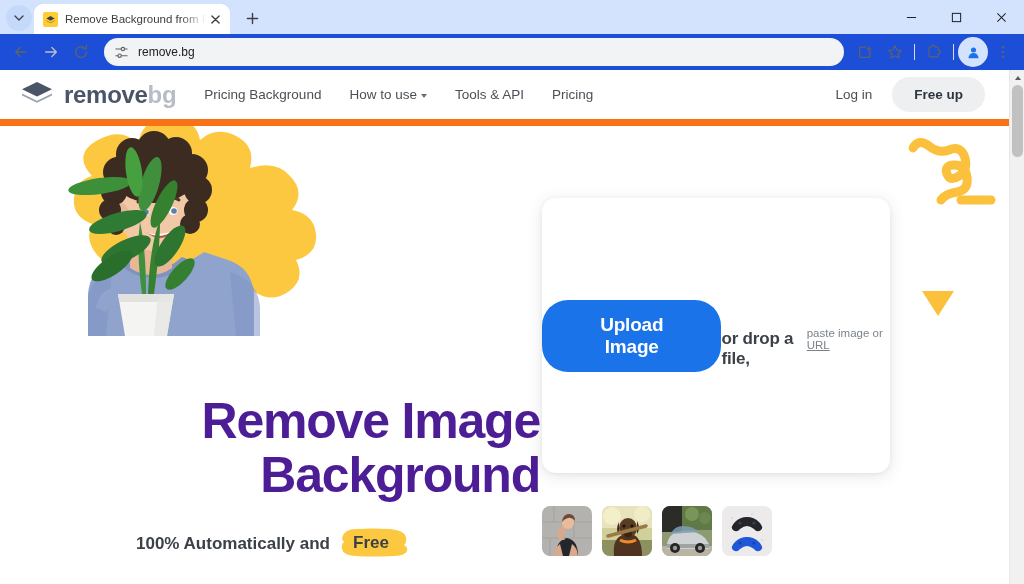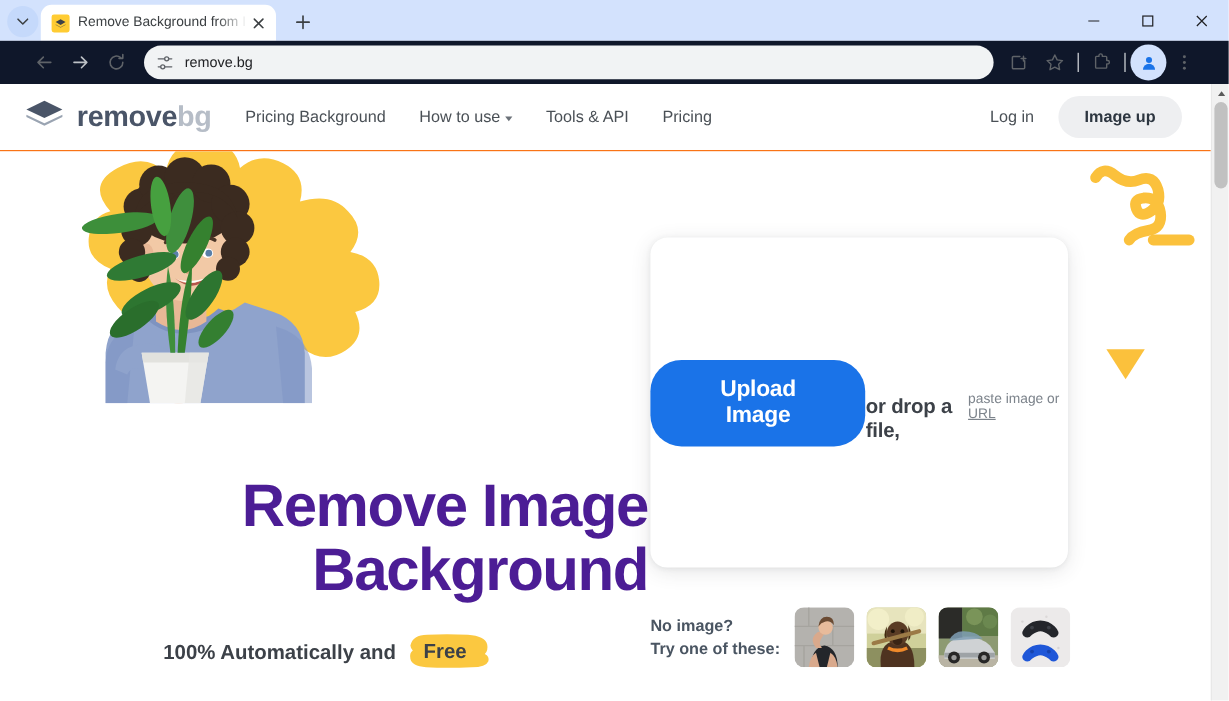--- a/index.html
+++ b/index.html
@@ -83,24 +83,24 @@
     align-items: center;
   }
   .wc {
     width: 45px; height: 34px;
     display: flex; align-items: center; justify-content: center;
     color: #202124;
   }
 
   .toolbar {
     height: 36px;
-    background: #0f172a;
-    display: flex;
-    align-items: center;
-    padding: 0 22px;
+    background: #1d4ed8;
+    display: flex;
+    align-items: center;
+    padding: 0 6px;
     position: relative;
   }
   .tb-btn {
     width: 30px; height: 30px;
     display: flex; align-items: center; justify-content: center;
     border-radius: 15px;
     color: #5f6368;
     flex: 0 0 auto;
   }
   .tb-btn.disabled { color: #bdc1c6; }
@@ -173,21 +173,21 @@
     background: #c1c1c1;
     border-radius: 6px;
   }
 
   
   .site-header {
     height: 56px;
     display: flex;
     align-items: center;
     padding: 0 24px 0 20px;
-    border-bottom: 1px solid #f97316;
+    border-bottom: 7px solid #f97316;
     background: #fff;
     position: relative;
     z-index: 5;
   }
   .brand { display: flex; align-items: center; gap: 10px; margin-right: 28px; }
   .brand-word {
     font-size: 24px;
     font-weight: 700;
     letter-spacing: -0.3px;
     color: #4a5568;
@@ -512,21 +512,21 @@
           <a href="#">
             <span>Tools &amp; API</span>
           </a>
           <a href="#">
             <span>Pricing</span>
           </a>
         </nav>
 
         <div class="header-right">
           <a class="login-link" href="#">Log in</a>
-          <button class="signup-btn">Image up</button>
+          <button class="signup-btn">Free up</button>
         </div>
       </div>
 
       <div class="hero">
 
         <div class="hero-left">
 
           <div class="hero-art">
             <svg width="340" height="210" viewBox="0 0 340 210">
 
@@ -638,24 +638,20 @@
 
           <div class="upload-card">
             <button class="upload-btn">Upload Image</button>
             <div class="drop-text">or drop a file,</div>
             <div class="paste-text">
               <span>paste image or </span><a href="#">URL</a>
             </div>
           </div>
 
           <div class="samples">
-            <div class="samples-label">
-              <div>No image?</div>
-              <div>Try one of these:</div>
-            </div>
             <div class="thumbs">
 
               <div class="thumb">
                 <svg width="50" height="50" viewBox="0 0 50 50">
                   <rect width="50" height="50" fill="#b4b2ae"></rect>
                   <path d="M0 16 H50 M0 32 H50 M12 0 V16 M32 16 V32 M8 32 V50" stroke="#a6a49f" stroke-width="1.2"></path>
                   <path d="M14 50 q0 -16 11 -18 q11 2 11 18 Z" fill="#23262b"></path>
                   <path d="M12 50 q1 -9 6 -12 l3 12 Z" fill="#d9a98c"></path>
                   <path d="M36 50 q-1 -9 -6 -12 l-3 12 Z" fill="#d9a98c"></path>
                   <path d="M18 34 q-5 -6 -1 -11 q4 -5 8 -1 l-3 5 q-2 4 1 7 Z" fill="#d9a98c"></path>

